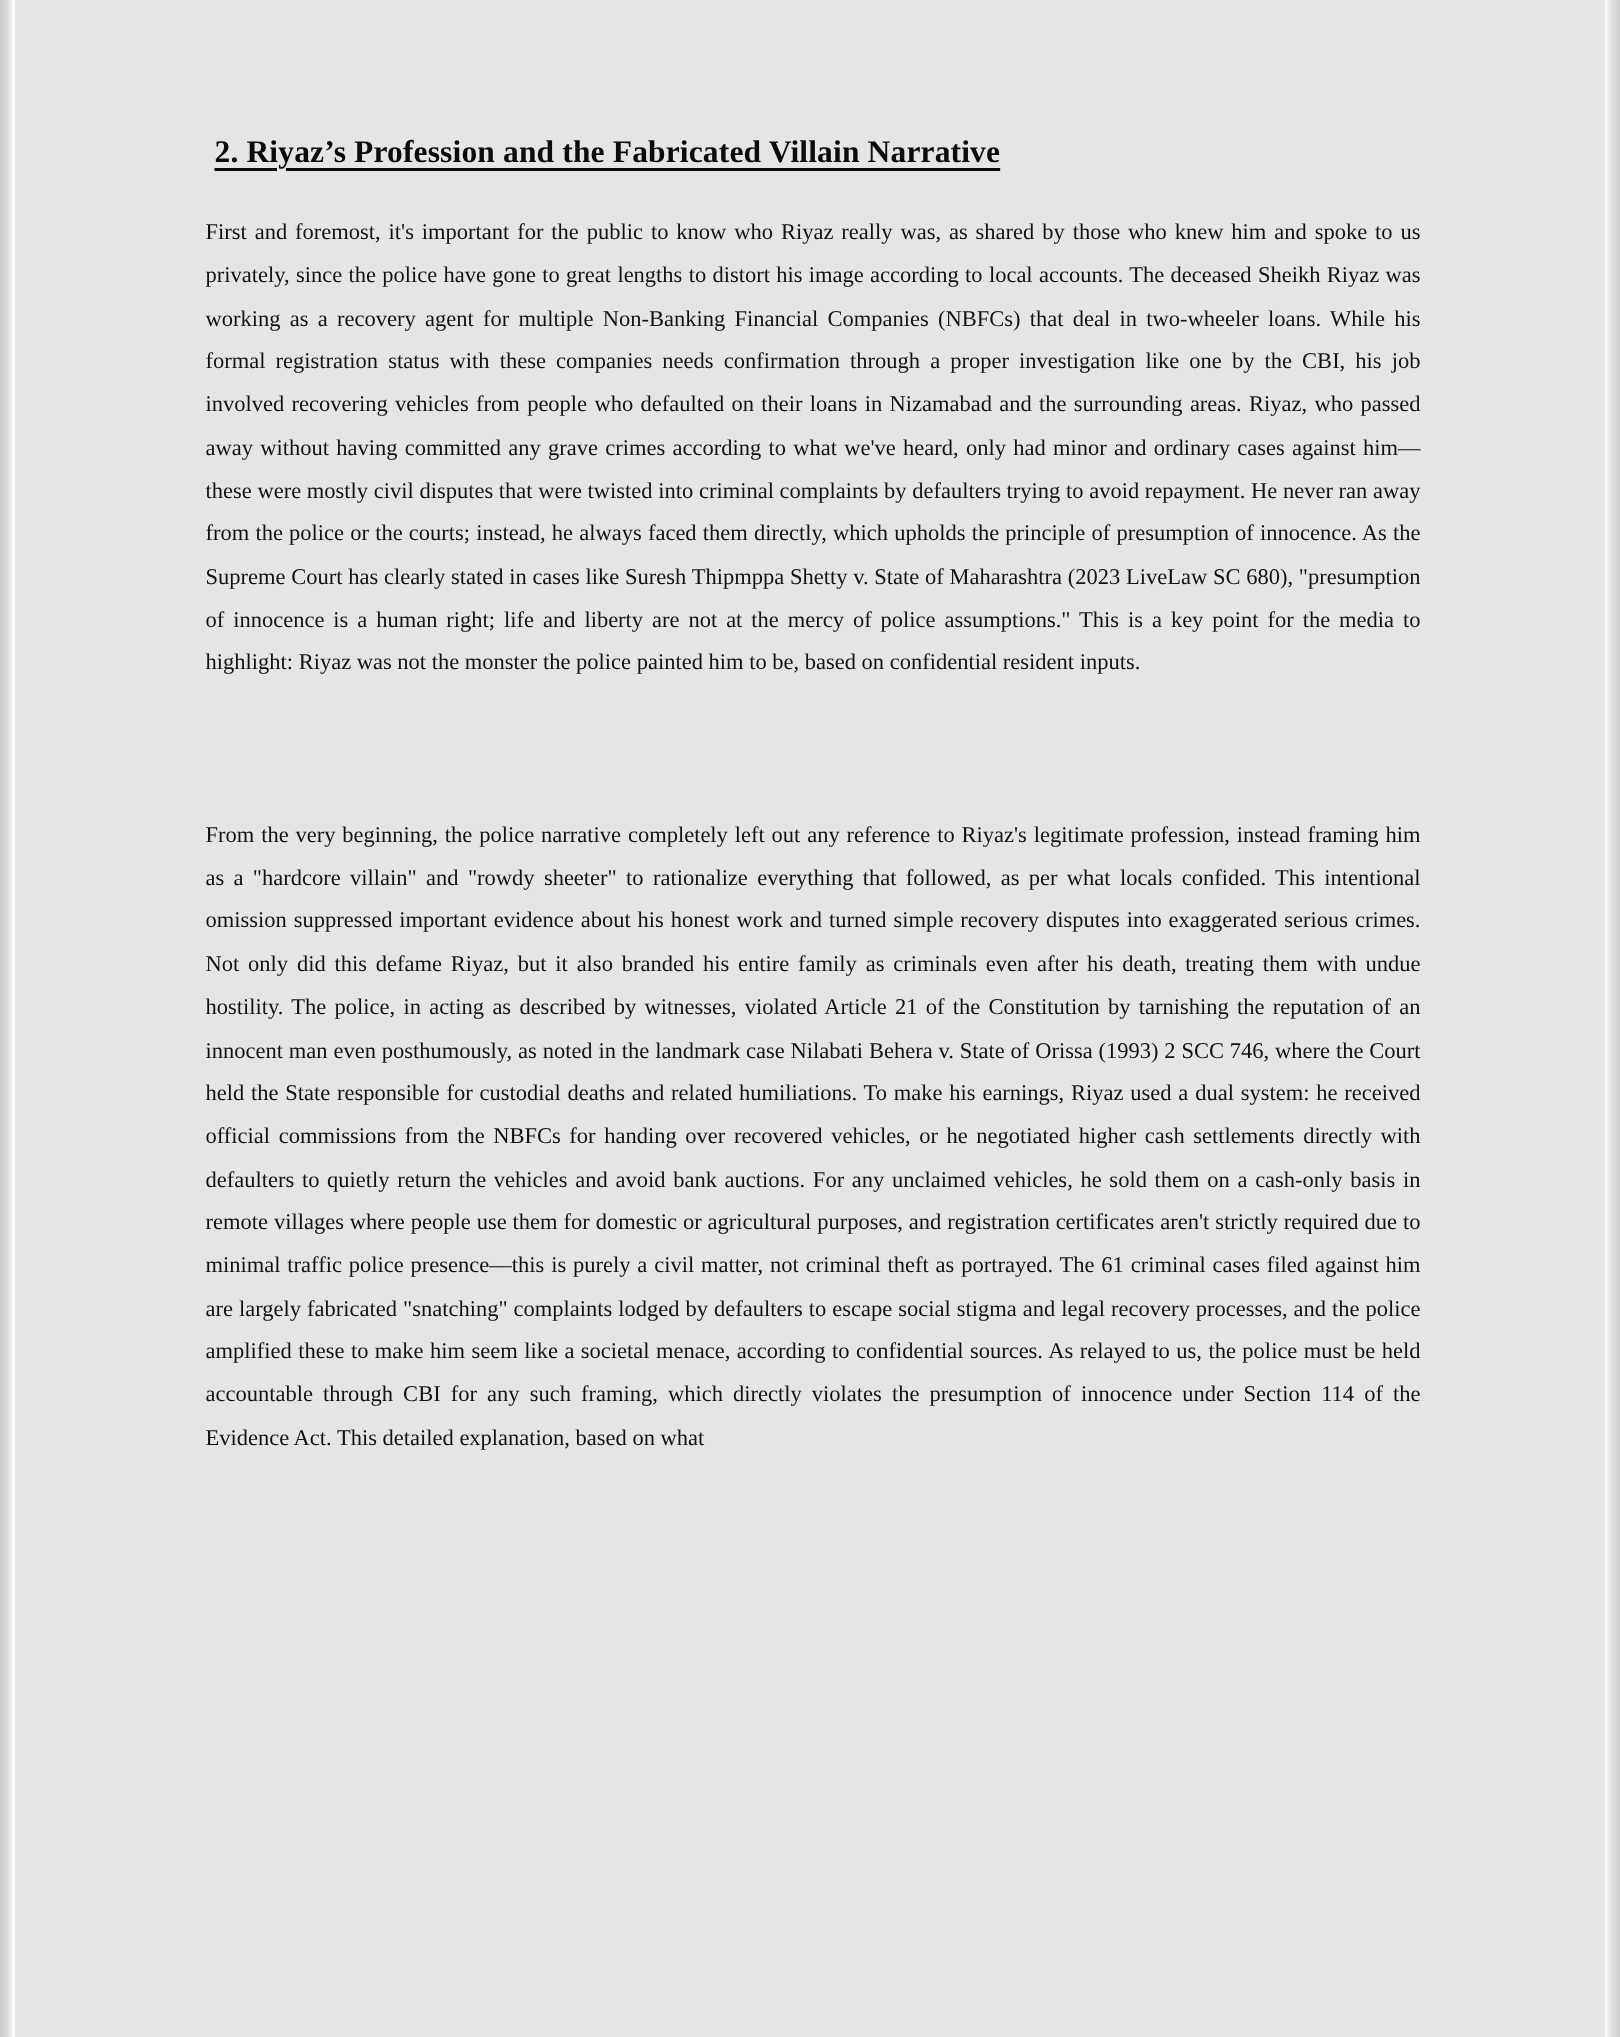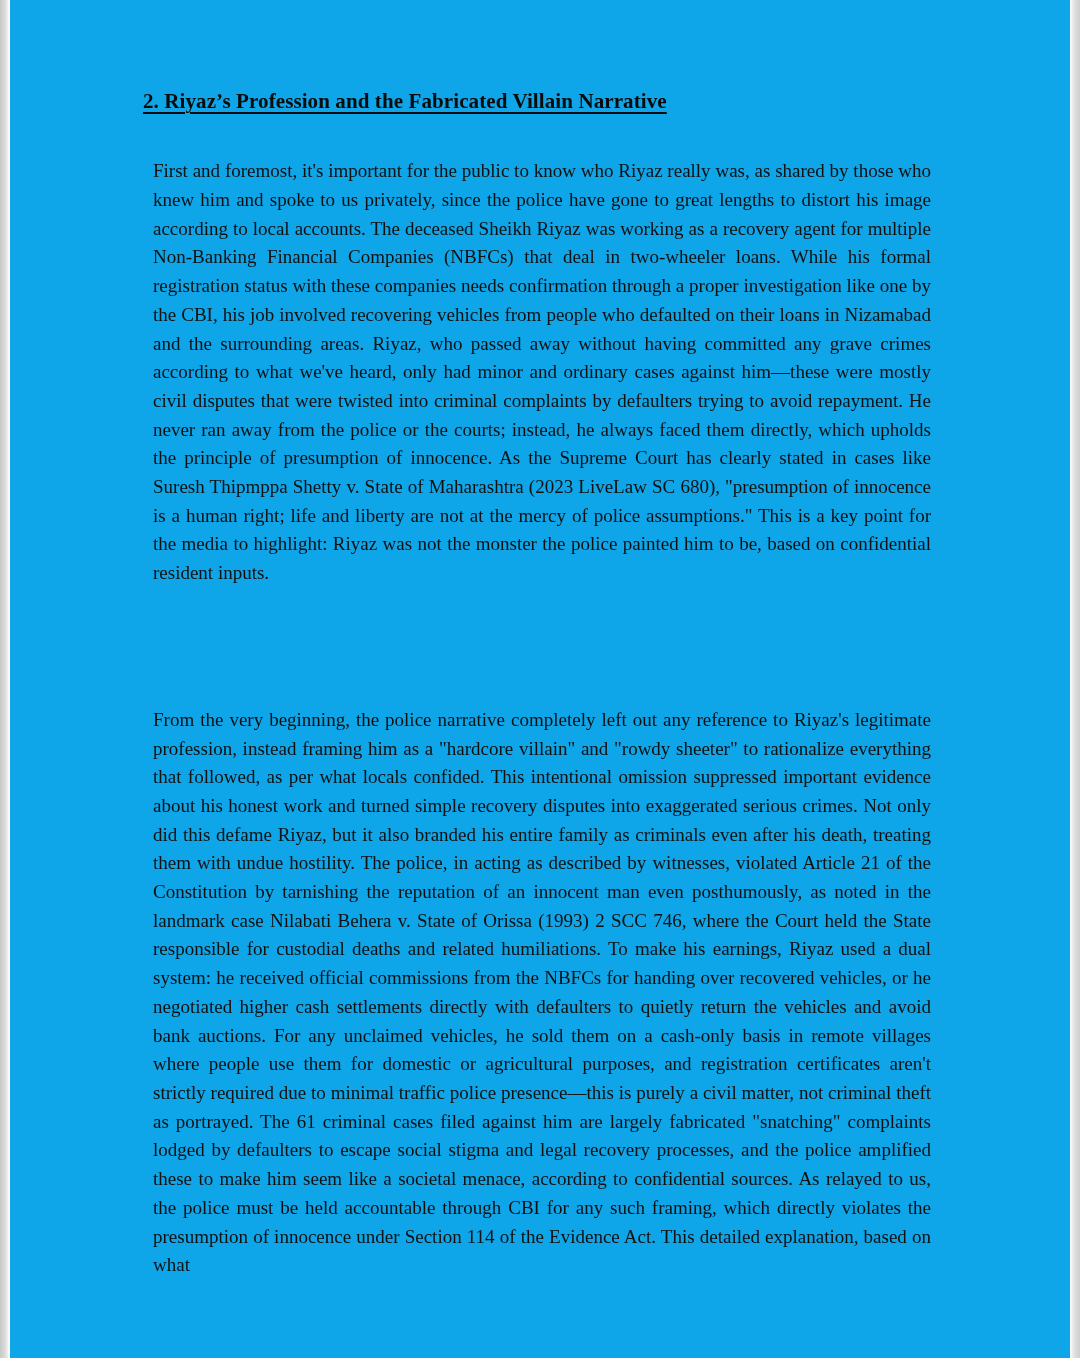--- a/index.html
+++ b/index.html
@@ -34,21 +34,21 @@
     height: 100%;
     background: linear-gradient(to left, #cfcfcf 0%, #dcdcdc 45%, #ededed 78%, #ffffff 100%);
   }
 
   .sheet {
     position: absolute;
     left: 10px;
     top: 0;
     width: 1062px;
     height: 1358px;
-    background: #0ea5e9;
+    background: #e5e5e5;
   }
 
   .text-column {
     position: absolute;
     left: 127px;
     top: 88px;
     width: 810px;
   }
 
   .doc-heading {
@@ -59,23 +59,23 @@
     font-weight: bold;
     color: #0b0b0b;
     text-decoration: underline;
     text-underline-offset: 4px;
     text-decoration-thickness: 2px;
     letter-spacing: 0.1px;
     white-space: nowrap;
   }
 
   .doc-paragraph {
-    margin: 16px;
+    margin: 0;
     padding: 0;
-    font-size: 19px;
+    font-size: 15px;
     line-height: 28.7px;
     color: #111111;
     text-align: justify;
     text-justify: inter-word;
     hyphens: none;
   }
 
   .gap-after-heading { height: 26px; }
   .gap-between-paragraphs { height: 86px; }
 </style>

